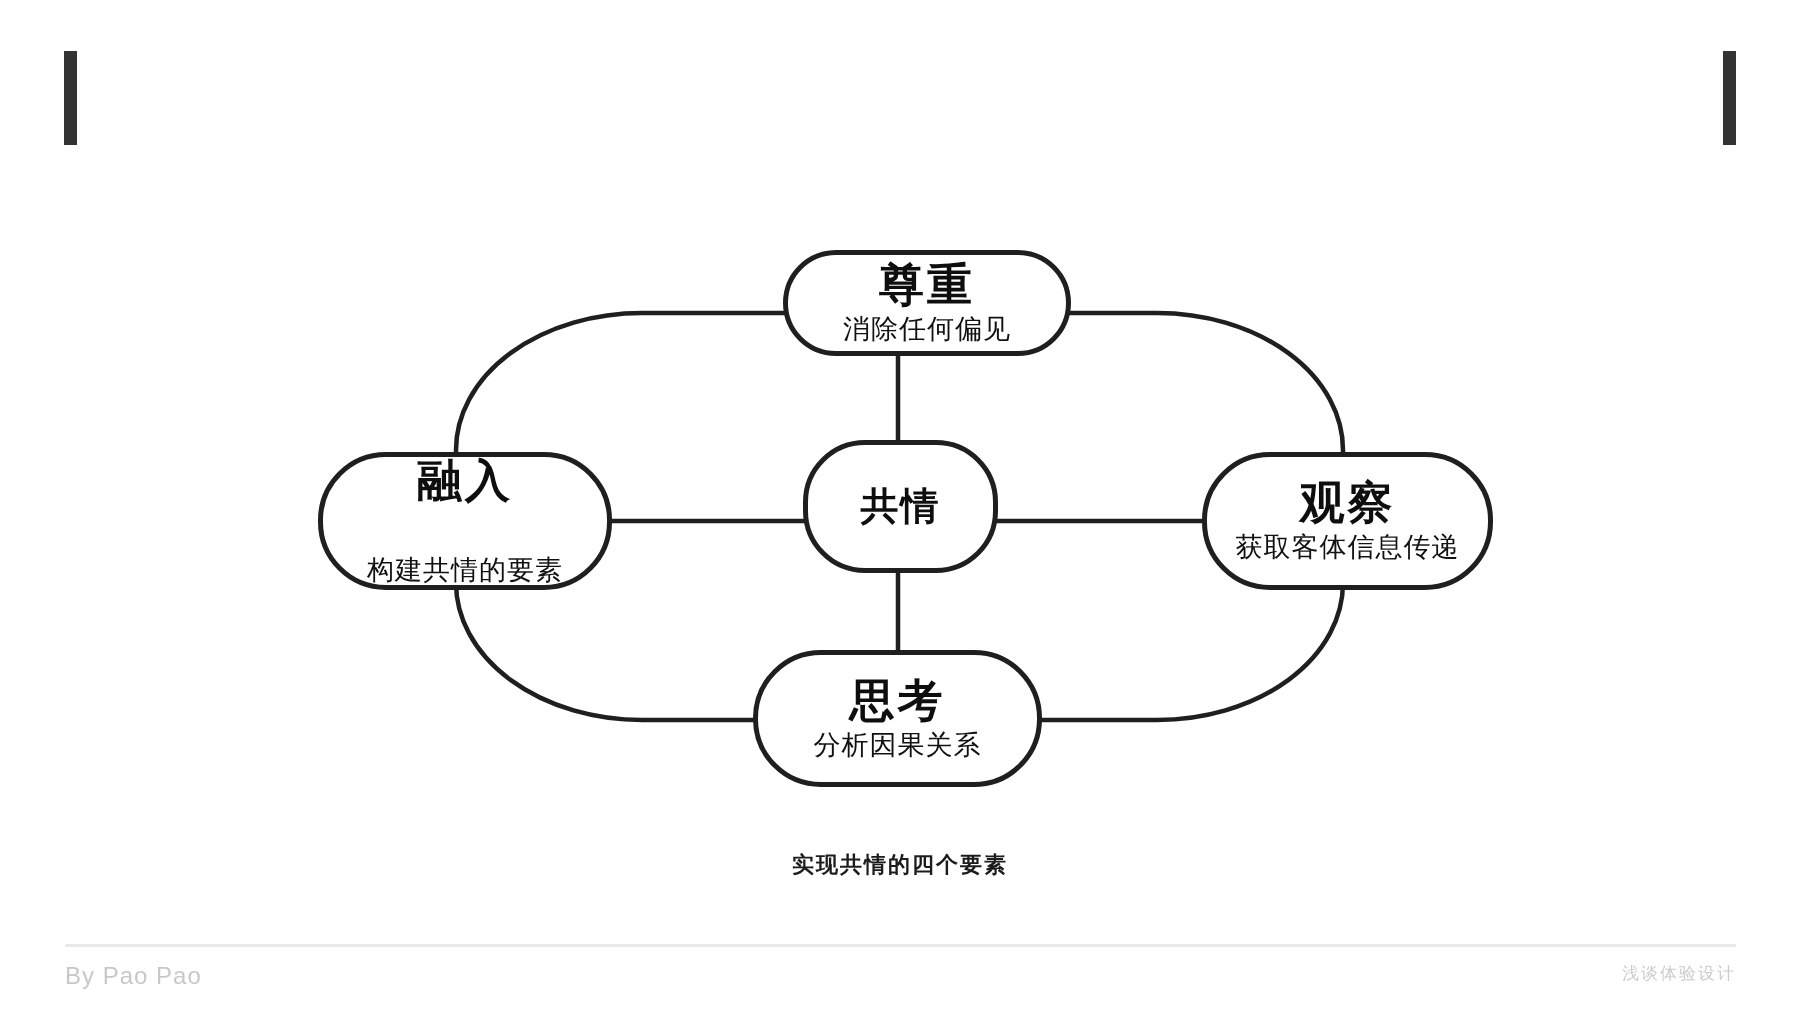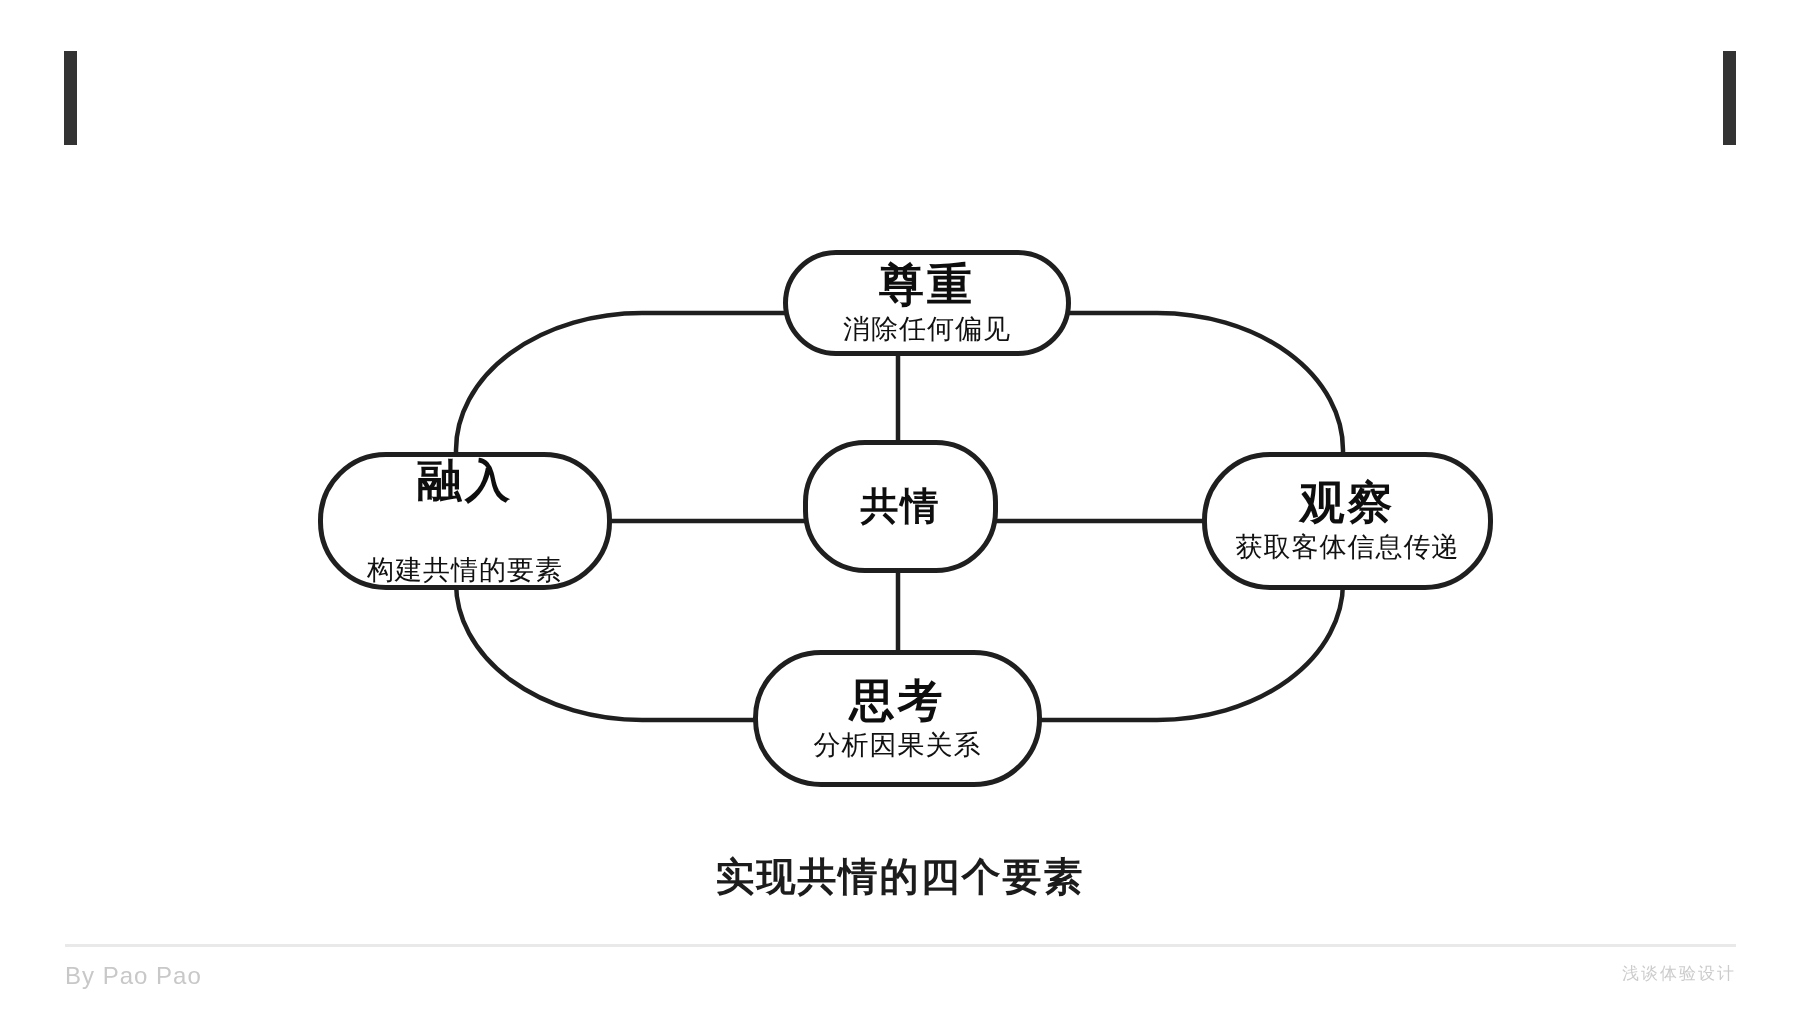--- a/index.html
+++ b/index.html
@@ -84,21 +84,21 @@
   .node-think   { left: 753px; top: 650px; width: 289px; height: 137px; border-radius: 68px; }
   .node-center  { left: 803px; top: 440px; width: 195px; height: 133px; border-radius: 62px; align-items: center; }
   .node-center .node-title { font-size: 38px; letter-spacing: 2px; }
 
   
   .caption {
     position: absolute;
     left: 0; top: 850px;
     width: 1800px;
     text-align: center;
-    font-size: 39px;
+    font-size: 22px;
     font-weight: 800;
     letter-spacing: 2px;
     color: #1c1c1c;
   }
 
   
   .footer-line {
     position: absolute;
     left: 65px; top: 944px;
     width: 1671px; height: 3px;

